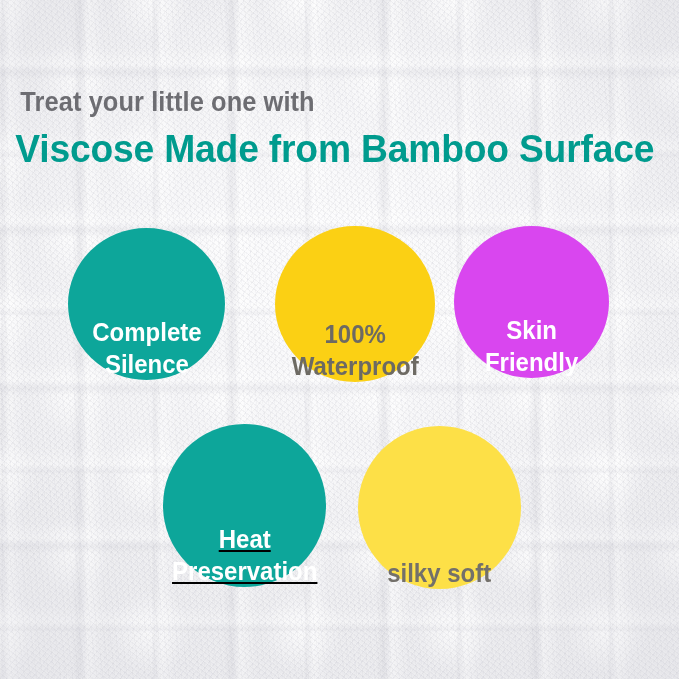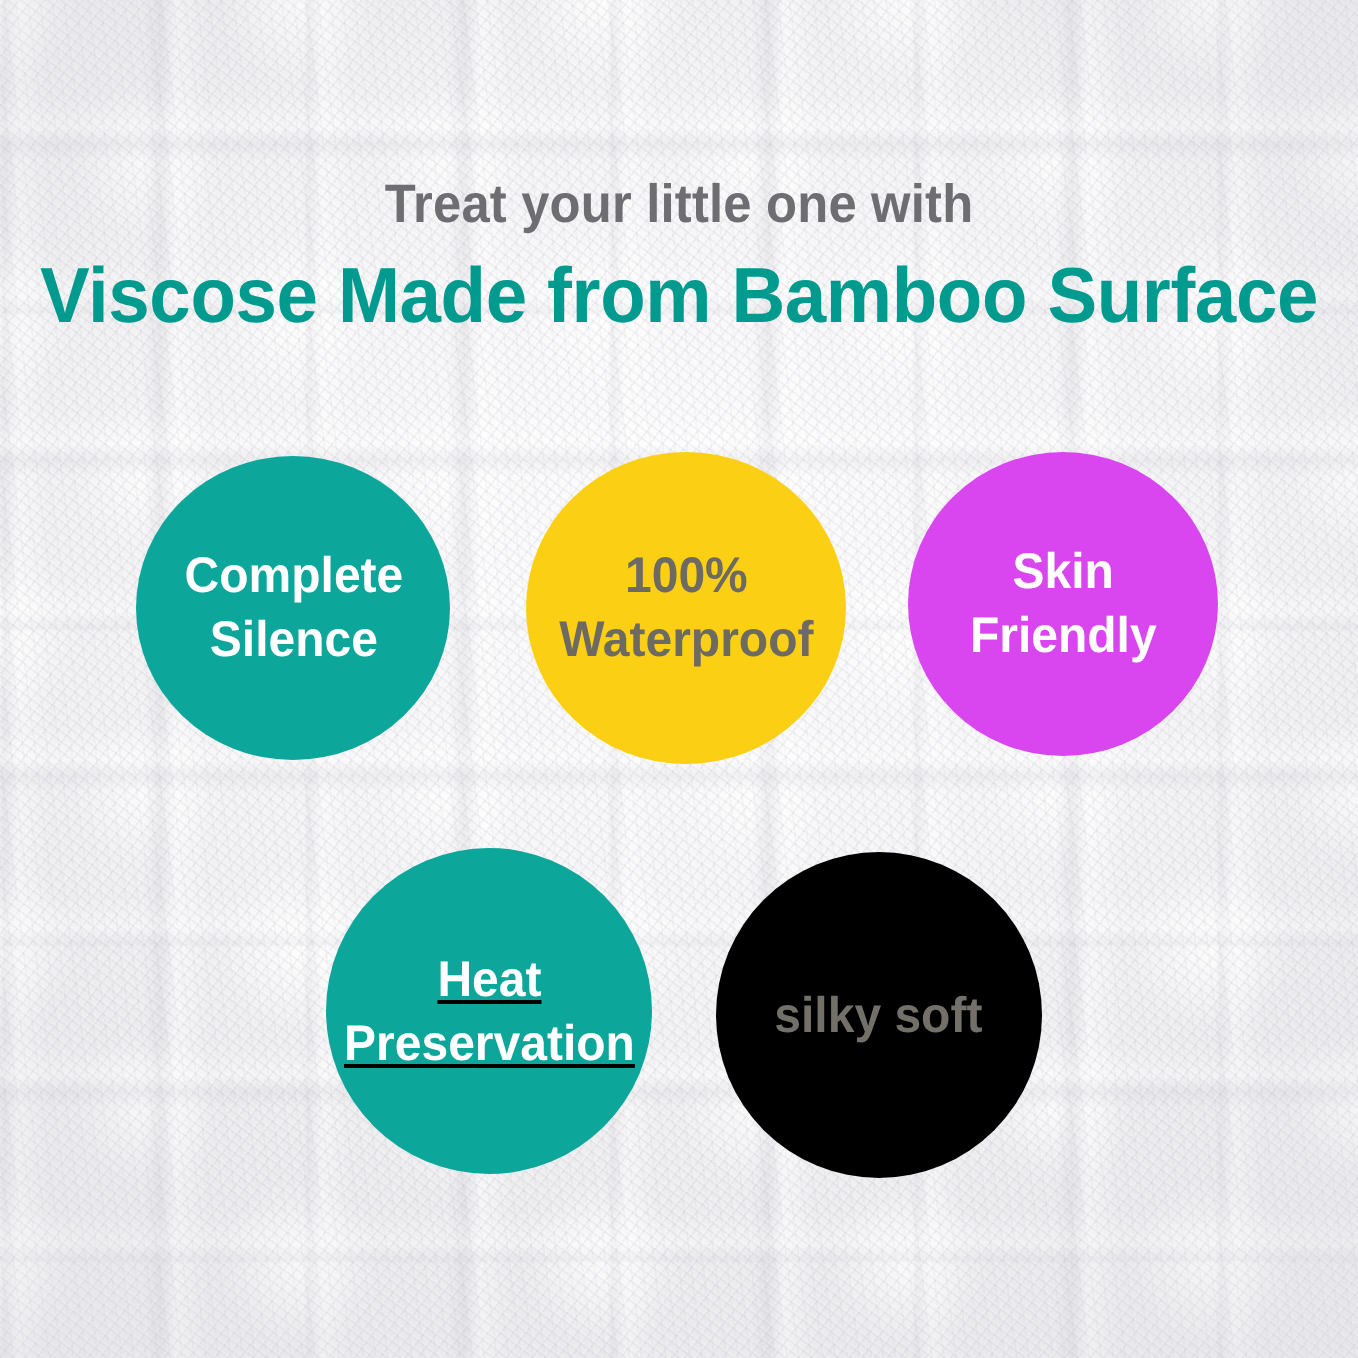--- a/index.html
+++ b/index.html
@@ -103,21 +103,20 @@
         rgba(255,255,255,0) 62%,
         rgba(214,214,221,0.30) 100%);
   }
 
   
   .headings {
     position: absolute;
     top: 88px;
     left: 0;
     right: 0;
-    text-align: center;
     z-index: 5;
   }
   .eyebrow {
     font-family: "Liberation Sans Narrow", "Liberation Sans", sans-serif;
     font-size: 27px;
     font-weight: 700;
     color: #6d6d72;
     letter-spacing: 0.1px;
     line-height: 1.05;
     transform: scaleX(0.94);
@@ -139,40 +138,40 @@
   
   .circles-layer {
     position: absolute;
     inset: 0;
     z-index: 4;
   }
   .bubble {
     position: absolute;
     border-radius: 50%;
     display: flex;
-    align-items: center;
+    align-items: flex-end;
     justify-content: center;
     box-sizing: border-box;
   }
   .bubble-label {
     font-family: "Liberation Sans Narrow", "Liberation Sans", sans-serif;
     font-weight: 700;
     font-size: 25px;
     line-height: 1.28;
     text-align: center;
     white-space: nowrap;
     transform: scaleX(0.96);
   }
   .bubble-label.lower {
     font-weight: 700;
   }
 
   
   #bubble-complete-silence   { left: 68px;  top: 228px; width: 157px; height: 152px; background: #0da69a; }
-  #bubble-waterproof         { left: 263px; top: 226px; width: 160px; height: 156px; background: #fbd014; }
+  #bubble-waterproof         { left: 275px; top: 226px; width: 160px; height: 156px; background: #fbd014; }
   #bubble-skin-friendly      { left: 454px; top: 226px; width: 155px; height: 152px; background: #7c7c7f; }
   #bubble-heat-preservation  { left: 163px; top: 424px; width: 163px; height: 163px; background: #0da69a; }
   #bubble-silky-soft         { left: 358px; top: 426px; width: 163px; height: 163px; background: #fbd014; }
 
   .txt-white { color: #ffffff; }
   .txt-gray  { color: #6d6a63; }
   .txt-gray-soft { color: #73706a; }
 </style>
 </head>
 <body>
@@ -214,20 +213,20 @@
       </div>
     </div>
 
     <div class="bubble" id="bubble-heat-preservation" style="background: rgb(13, 166, 154); text-decoration: underline;">
       <div class="bubble-label txt-white" style="color: rgb(255, 255, 255);">
         <span>Heat</span><br>
         <span>Preservation</span>
       </div>
     </div>
 
-    <div class="bubble" id="bubble-silky-soft" style="background: #000000;">
+    <div class="bubble" id="bubble-silky-soft" style="background: #fde047;">
       <div class="bubble-label lower txt-gray-soft" style="color: rgb(115, 112, 106);">
         <span>silky soft</span>
       </div>
     </div>
 
   </div>
 </div>
 
 </body></html>

